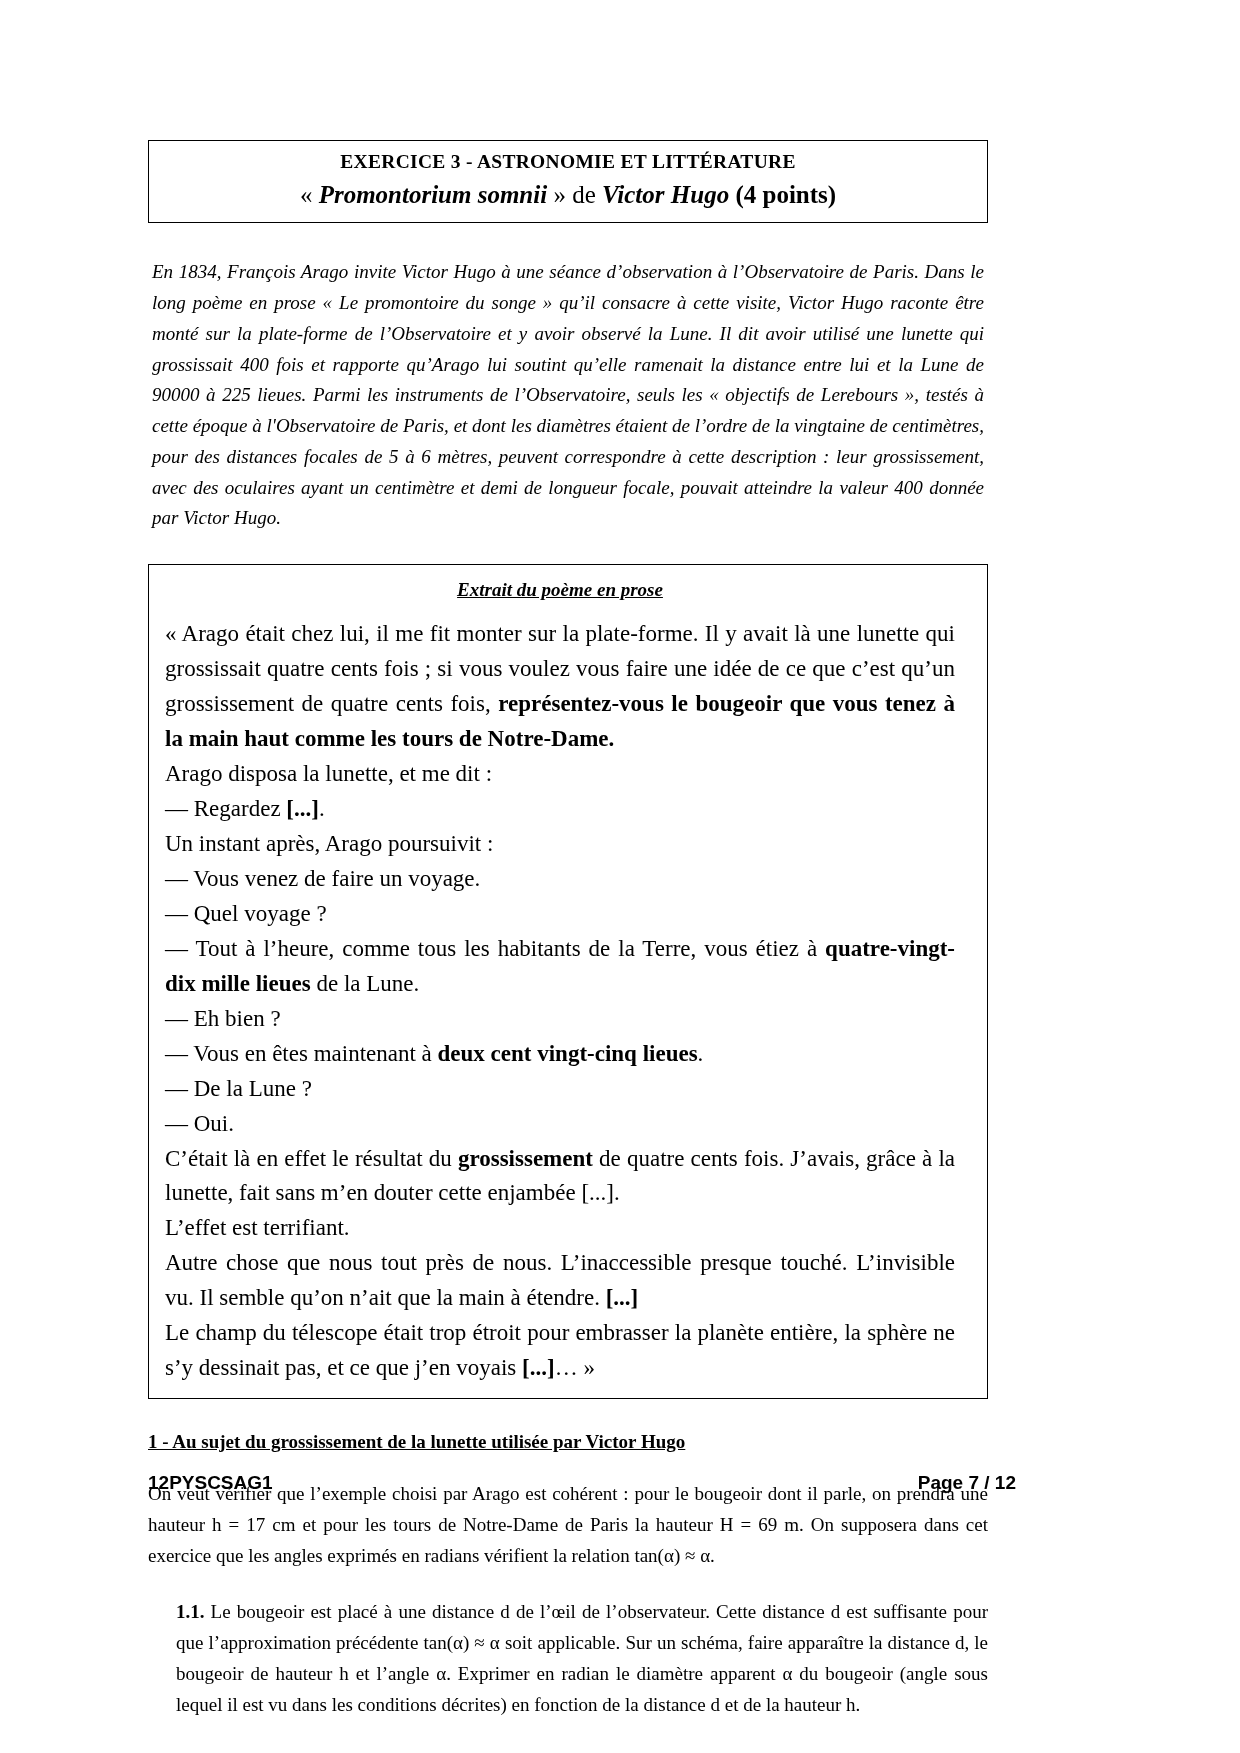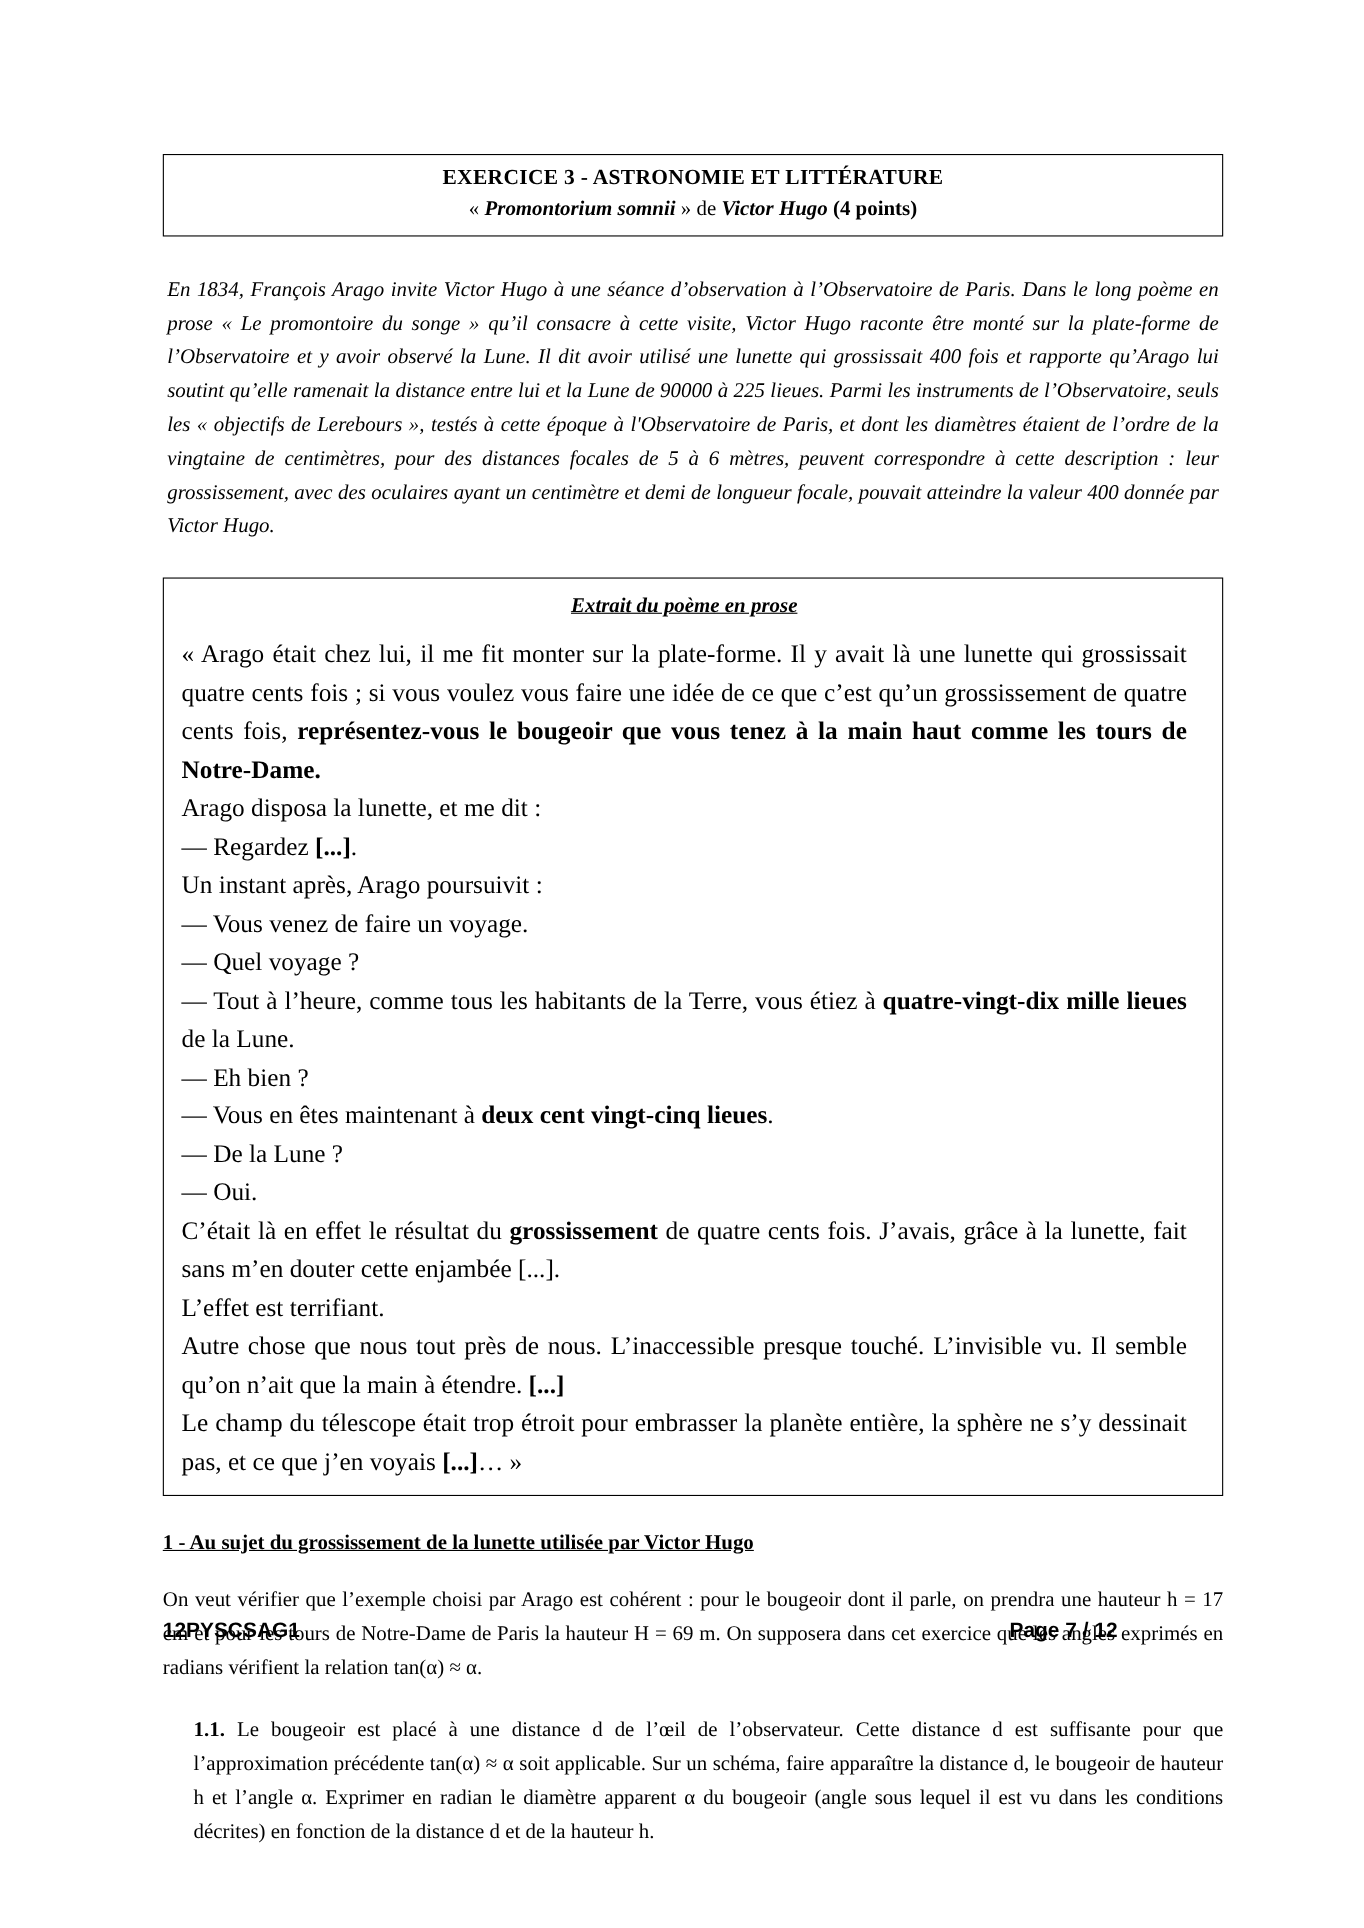--- a/index.html
+++ b/index.html
@@ -19,38 +19,38 @@
     position: absolute;
     left: 0; top: 0;
     width: 1240px;
     height: 1753px;
     padding: 0;
   }
   .content {
     position: absolute;
     left: 148px;
     top: 140px;
-    width: 964px;
+    width: 840px;
   }
 
   
   .title-box {
     border: 1.5px solid #000;
     padding: 8px 10px 10px 10px;
     text-align: center;
     margin-bottom: 34px;
   }
   .title-line1 {
     font-size: 19.5px;
     font-weight: bold;
     letter-spacing: 0.3px;
     line-height: 1.35;
   }
   .title-line2 {
-    font-size: 19px;
+    font-size: 25px;
     line-height: 1.4;
     margin-top: 2px;
   }
   .title-line2 .it {
     font-style: italic;
     font-weight: bold;
   }
   .title-line2 .bold {
     font-weight: bold;
   }

